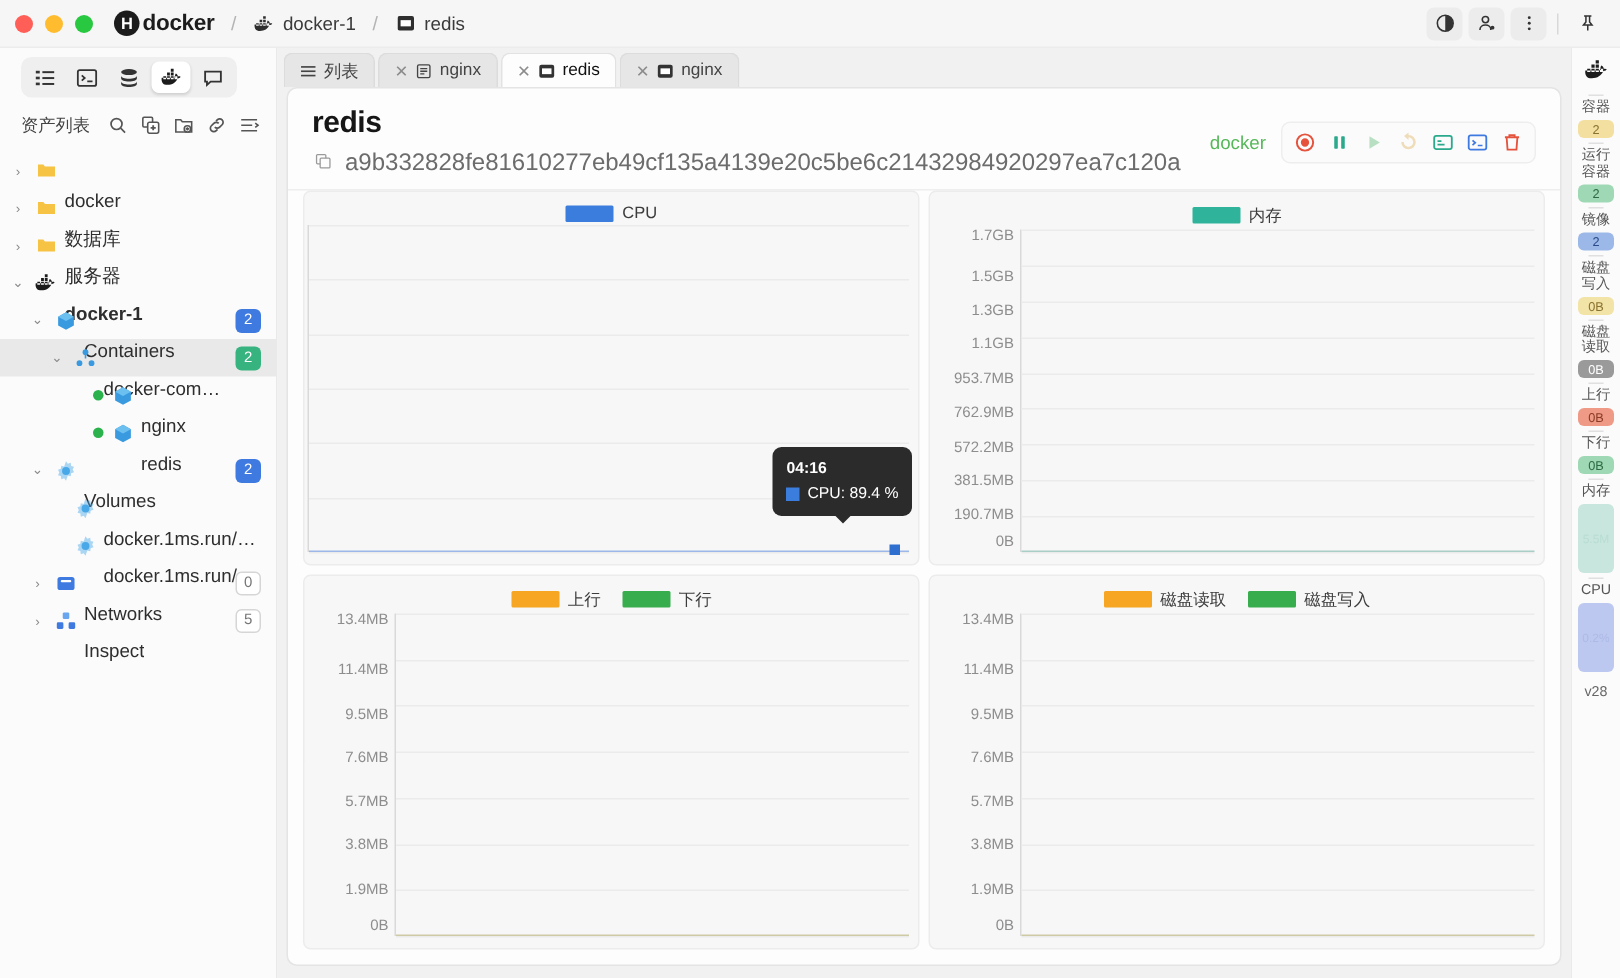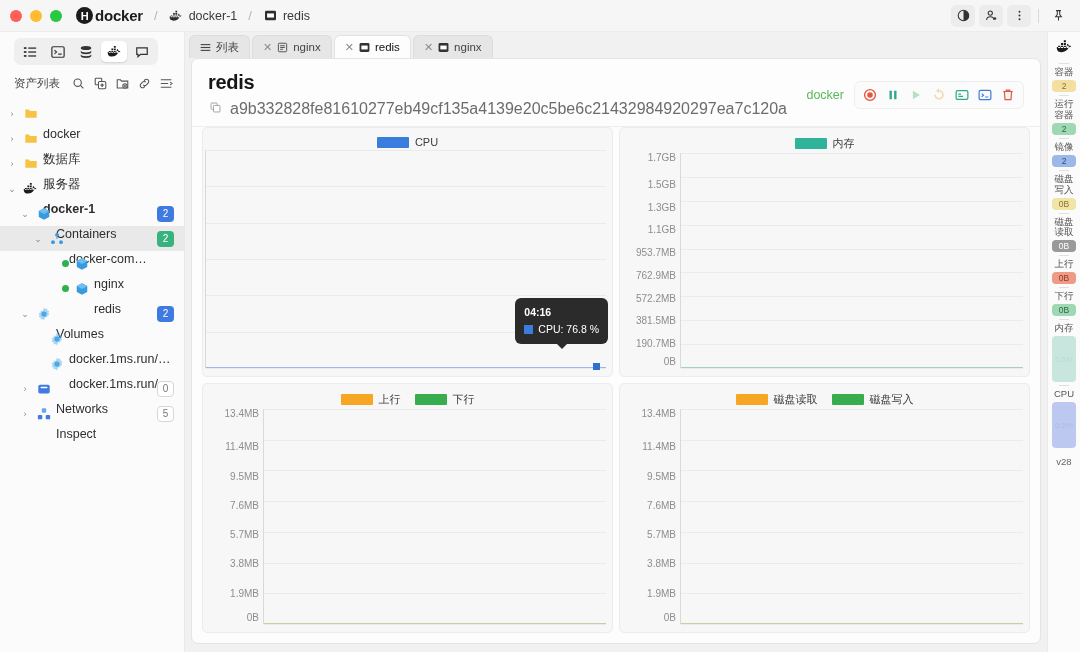--- a/index.html
+++ b/index.html
@@ -548,21 +548,21 @@
                   <div class="gline" style="top:50%"></div>
                   <div class="gline" style="top:66.66666666666667%"></div>
                   <div class="gline" style="top:83.33333333333334%"></div>
                   <div class="gline" style="top:100%"></div>
                   <div class="baseline" style="background:#9cb7e8"></div>
                   <div class="marker" style="right:6px;bottom:-2px"></div>
                   <div class="tooltip" style="right:-2px;bottom:24px">
                     <div class="t-time">04:16</div>
                     <div class="t-row">
                       <span class="tt-sw" style="background:#3b7ddd"></span>
-                      <span>CPU: 76.8 %</span>
+                      <span>CPU: 89.4 %</span>
                     </div>
                   </div>
                 </div>
               </div>
             </div>
             <div class="chart">
               <div class="chart-legend">
                 <span class="leg">
                   <span class="leg-swatch" style="background:#2fb39b"></span>
                   <span>内存</span>

